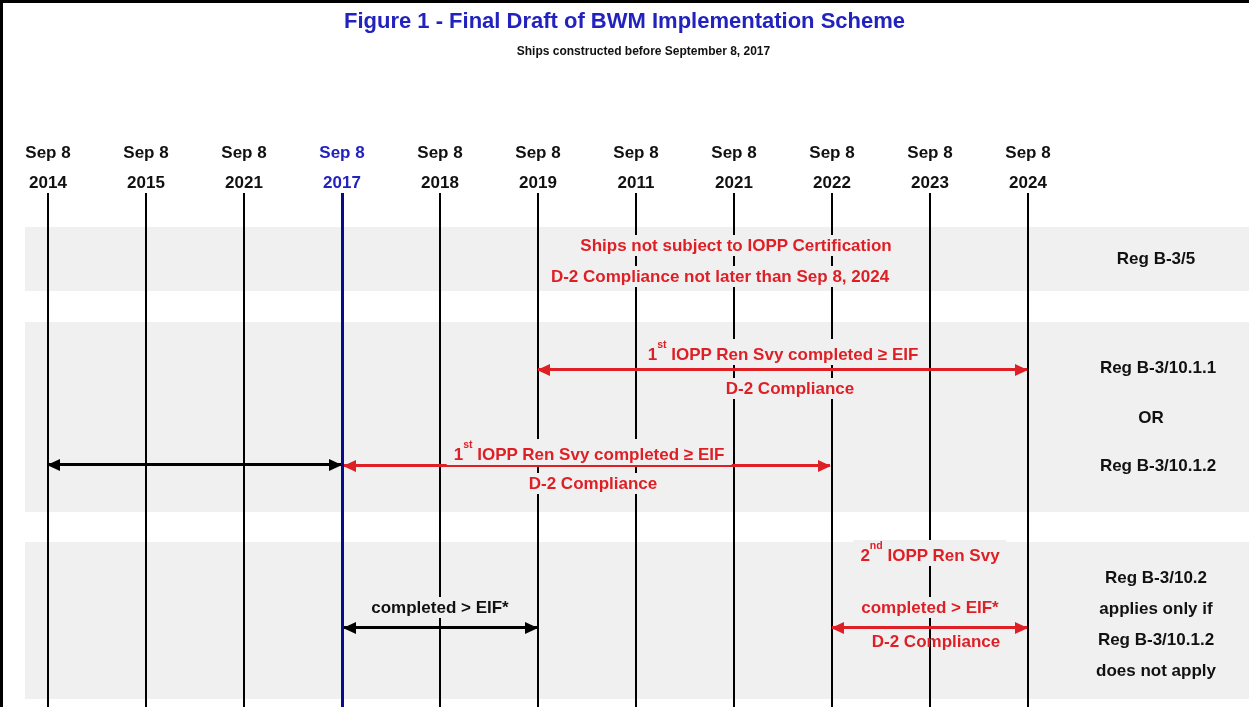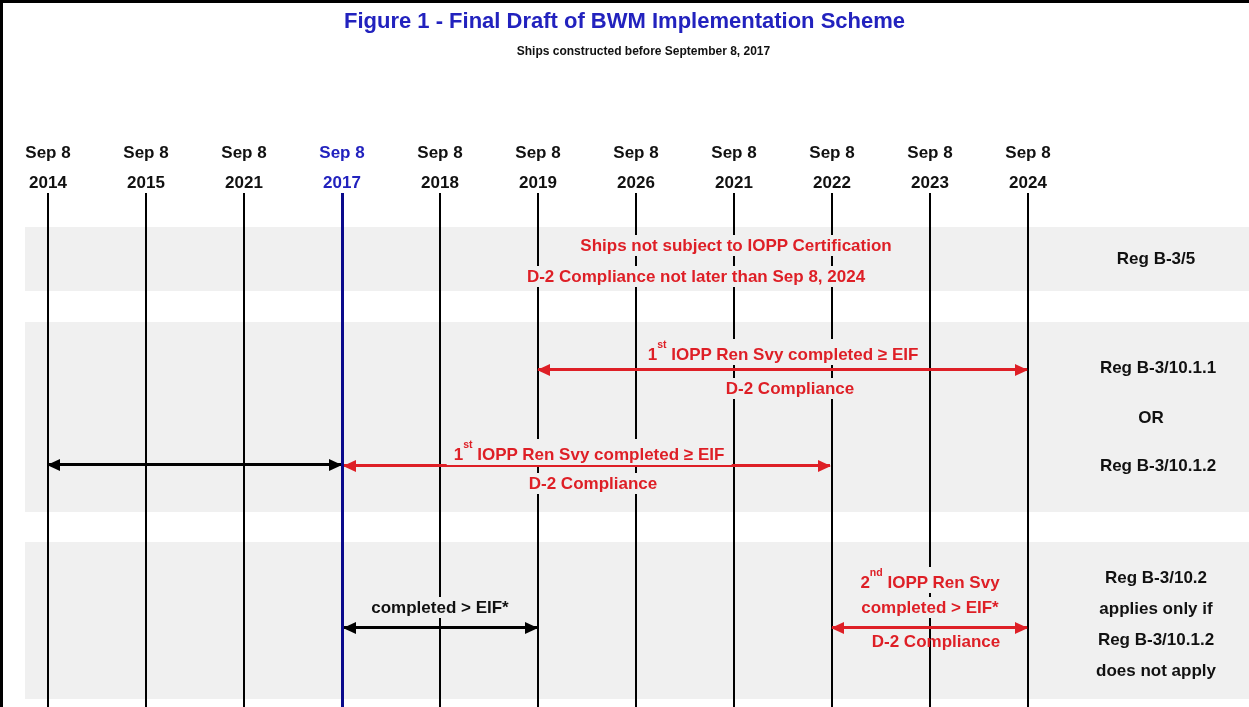--- a/index.html
+++ b/index.html
@@ -83,21 +83,21 @@
   <div class="tcol" style="left:398px">
       <div>Sep 8</div>
       <div>2018</div>
     </div>
   <div class="tcol" style="left:496px">
       <div>Sep 8</div>
       <div>2019</div>
     </div>
   <div class="tcol" style="left:594px">
       <div>Sep 8</div>
-      <div>2026</div>
+      <div>2011</div>
     </div>
   <div class="tcol" style="left:692px">
       <div>Sep 8</div>
       <div>2021</div>
     </div>
   <div class="tcol" style="left:790px">
       <div>Sep 8</div>
       <div>2022</div>
     </div>
   <div class="tcol" style="left:888px">
@@ -119,41 +119,41 @@
   <div class="vline blue" style="left:341px"></div>
   <div class="vline" style="left:439px"></div>
   <div class="vline" style="left:537px"></div>
   <div class="vline" style="left:635px"></div>
   <div class="vline" style="left:733px"></div>
   <div class="vline" style="left:831px"></div>
   <div class="vline" style="left:929px"></div>
   <div class="vline" style="left:1027px"></div>
 
   <div class="lbl red bg" style="left:736px;top:235px">Ships not subject to IOPP Certification</div>
-  <div class="lbl red bg" style="left:696px;top:266px">D-2 Compliance not later than Sep 8, 2024</div>
+  <div class="lbl red bg" style="left:720px;top:266px">D-2 Compliance not later than Sep 8, 2024</div>
   <div class="lbl" style="left:1150px;top:248px">Reg B-3/5</div>
 
   <div class="lbl red bg" style="left:783px;top:339px"><span>1</span><sup>st</sup><span> IOPP Ren Svy completed ≥ EIF</span></div>
   <div class="arrow red" style="left:538px;top:368px;width:489px"></div>
   <div class="lbl red bg" style="left:790px;top:378px">D-2 Compliance</div>
 
   <div class="arrow black" style="left:48px;top:463px;width:293px"></div>
 
   <div class="lbl red bg" style="left:589px;top:439px"><span>1</span><sup>st</sup><span> IOPP Ren Svy completed ≥ EIF</span></div>
   <div class="arrow red" style="left:344px;top:464px;width:486px"></div>
   <div class="lbl red bg" style="left:593px;top:473px">D-2 Compliance</div>
 
   <div class="lbl" style="left:1152px;top:357px">Reg B-3/10.1.1</div>
   <div class="lbl" style="left:1145px;top:407px">OR</div>
   <div class="lbl" style="left:1152px;top:455px">Reg B-3/10.1.2</div>
 
   <div class="lbl bg" style="left:440px;top:597px">completed &gt; EIF*</div>
   <div class="arrow black" style="left:344px;top:626px;width:193px"></div>
 
-  <div class="lbl red bg" style="left:930px;top:567px"><span>2</span><sup>nd</sup><span> IOPP Ren Svy</span></div>
+  <div class="lbl red bg" style="left:930px;top:540px"><span>2</span><sup>nd</sup><span> IOPP Ren Svy</span></div>
   <div class="lbl red bg" style="left:930px;top:597px">completed &gt; EIF*</div>
   <div class="arrow red" style="left:832px;top:626px;width:195px"></div>
   <div class="lbl red" style="left:930px;top:631px">D-2 Compliance</div>
 
   <div class="lbl" style="left:1150px;top:567px">Reg B-3/10.2</div>
   <div class="lbl" style="left:1150px;top:598px">applies only if</div>
   <div class="lbl" style="left:1150px;top:629px">Reg B-3/10.1.2</div>
   <div class="lbl" style="left:1150px;top:660px">does not apply</div>
 </div>
 

